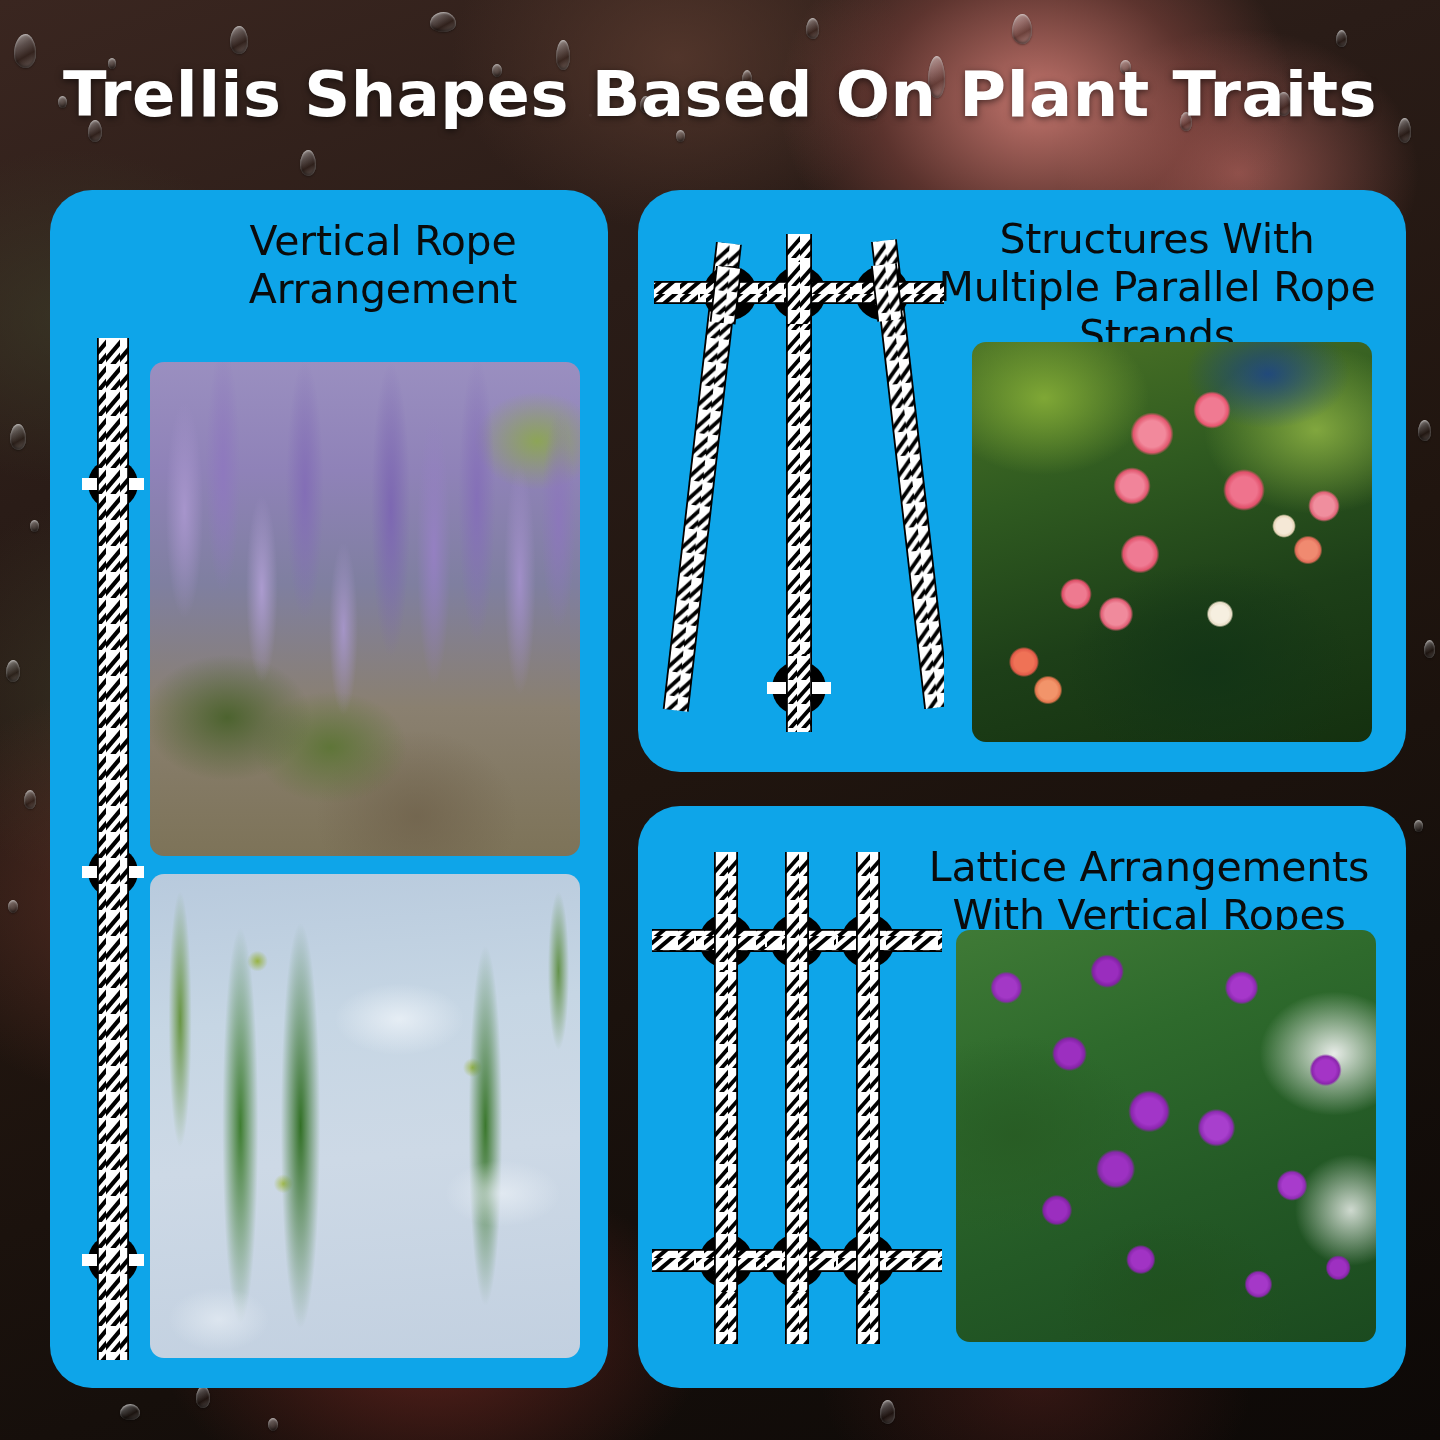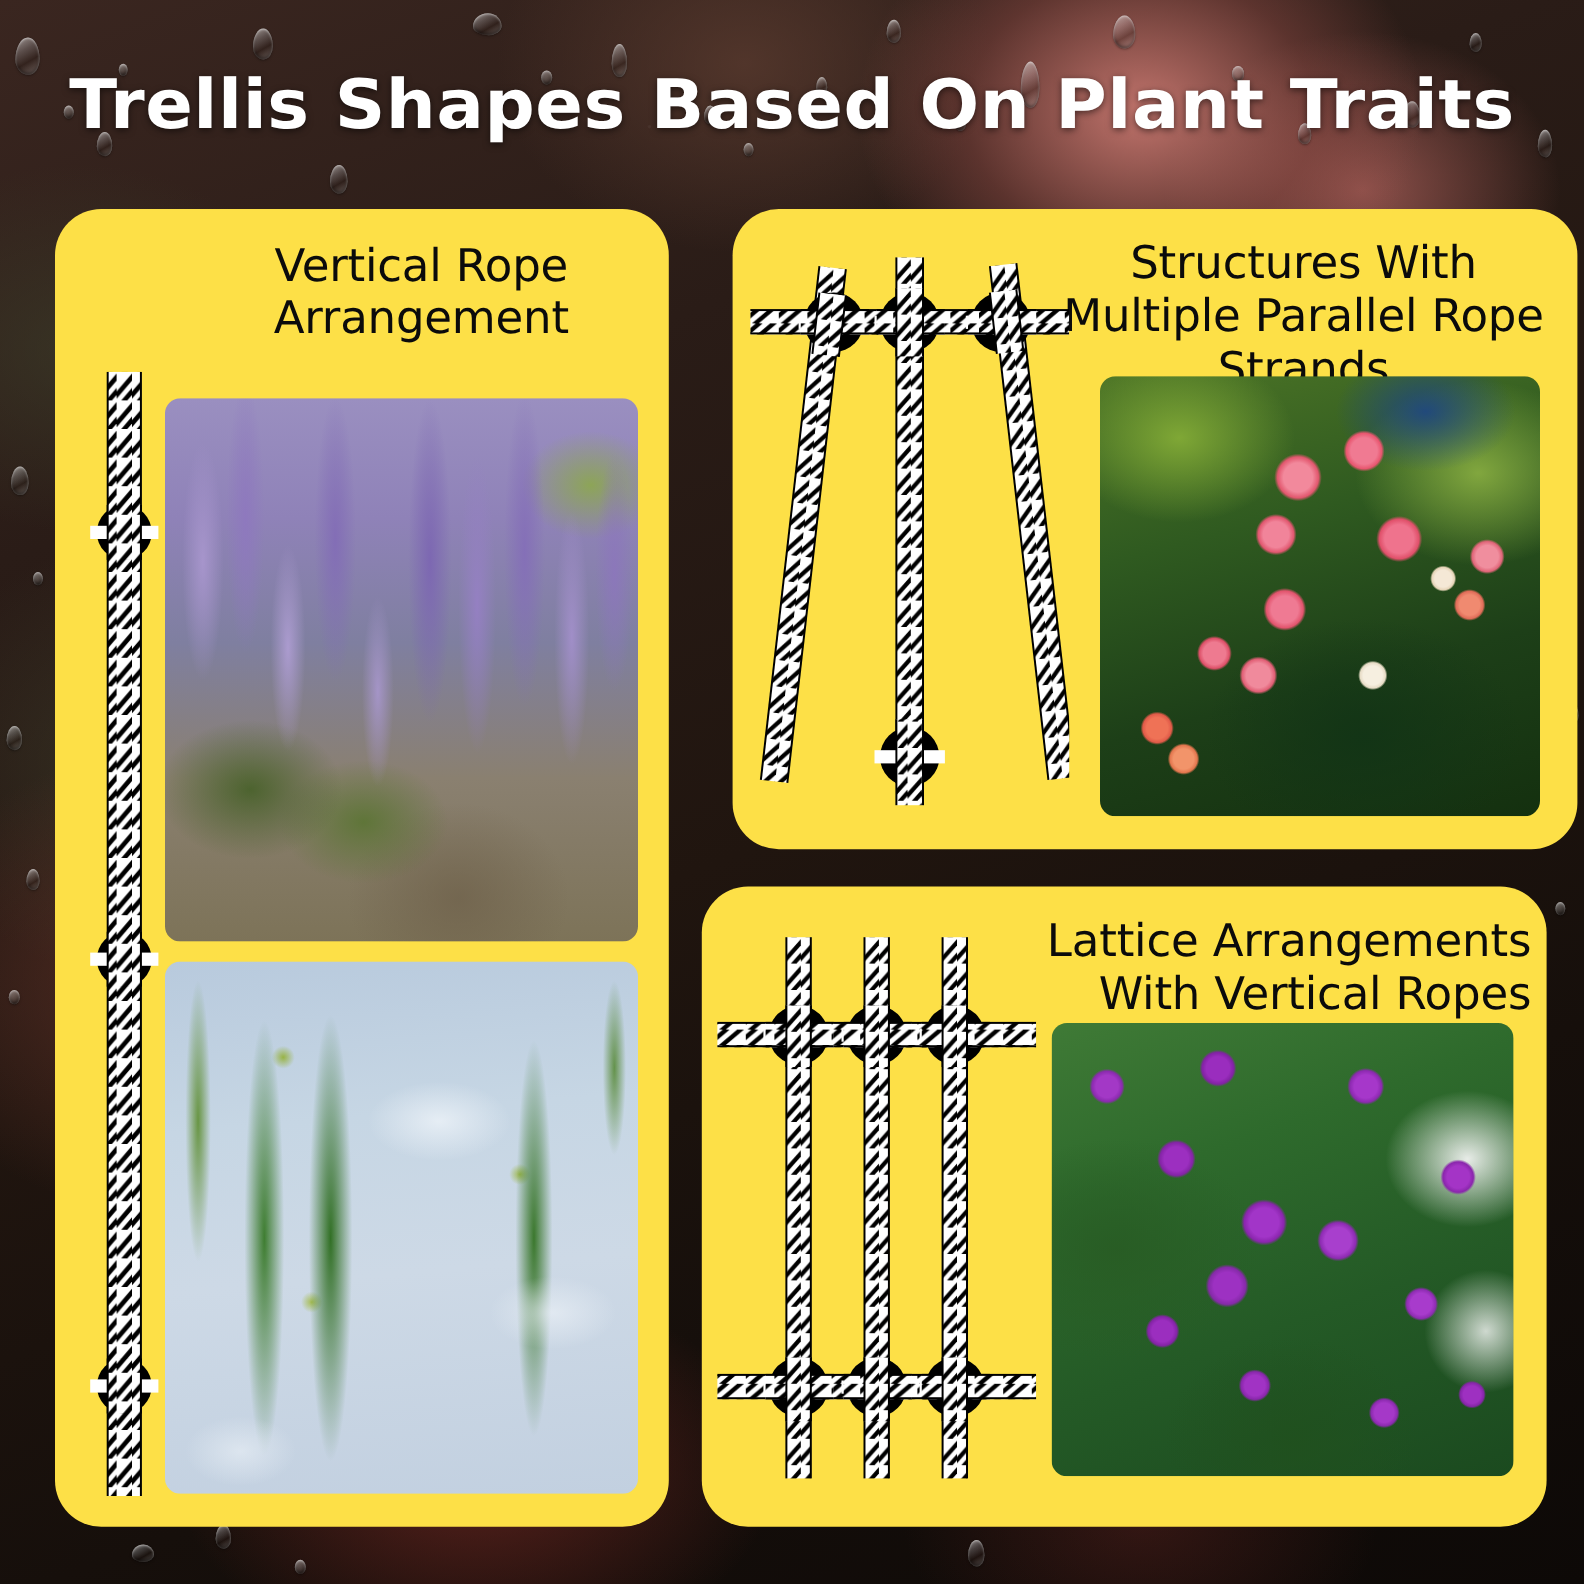--- a/index.html
+++ b/index.html
@@ -82,40 +82,40 @@
     font-size: 62px;
     letter-spacing: 0.5px;
     transform: scaleX(1.03);
     text-shadow: 0 2px 7px rgba(0,0,0,0.55);
     white-space: nowrap;
   }
 
   
   .card {
     position: absolute;
-    background: #fde047;
+    background: #0ea5e9;
     border-radius: 42px;
     overflow: hidden;
   }
   #card-vertical  { left: 50px;  top: 190px;  width: 558px;  height: 1198px; }
-  #card-parallel  { left: 638px; top: 190px;  width: 768px;  height: 582px; margin-left: 28px; }
+  #card-parallel  { left: 638px; top: 190px;  width: 768px;  height: 582px; }
   #card-lattice   { left: 638px; top: 806px;  width: 768px;  height: 582px; }
 
   .card-heading {
     position: absolute;
     color: #0b0b0b;
     font-family: "DejaVu Sans", sans-serif;
     font-weight: normal;
     font-size: 41px;
     line-height: 1.17;
     letter-spacing: -0.2px;
   }
   #heading-vertical { left: 128px; top: 28px;  width: 410px; text-align: center; }
   #heading-parallel { left: 280px; top: 26px;  width: 478px; text-align: center; }
-  #heading-lattice  { left: 268px; top: 26px;  width: 486px; text-align: right; }
+  #heading-lattice  { left: 268px; top: 38px;  width: 486px; text-align: center; }
 
   .photo {
     position: absolute;
     border-radius: 14px;
     overflow: hidden;
   }
 
   
   .ph-wisteria {
     background:

